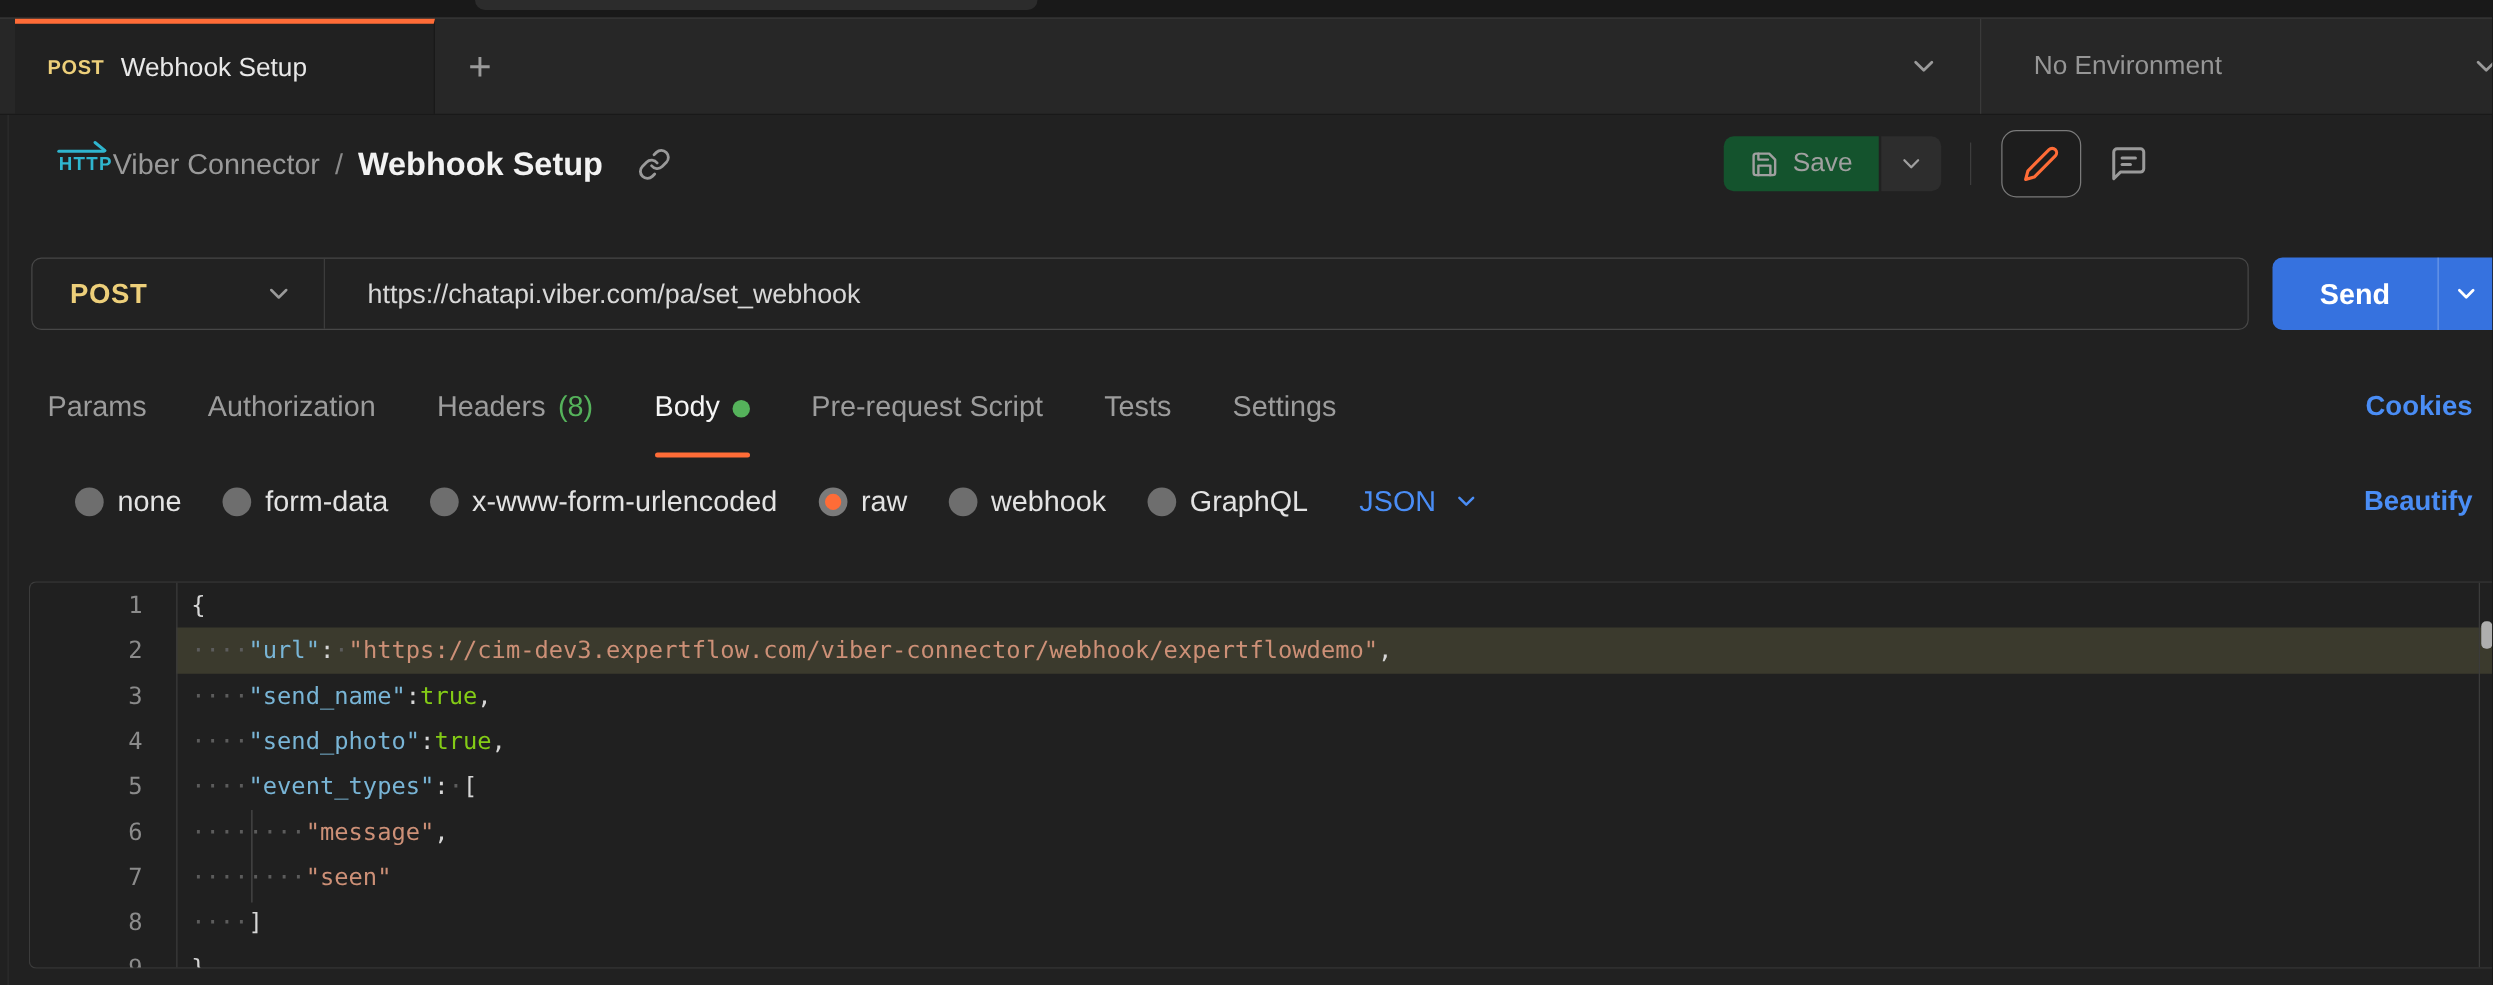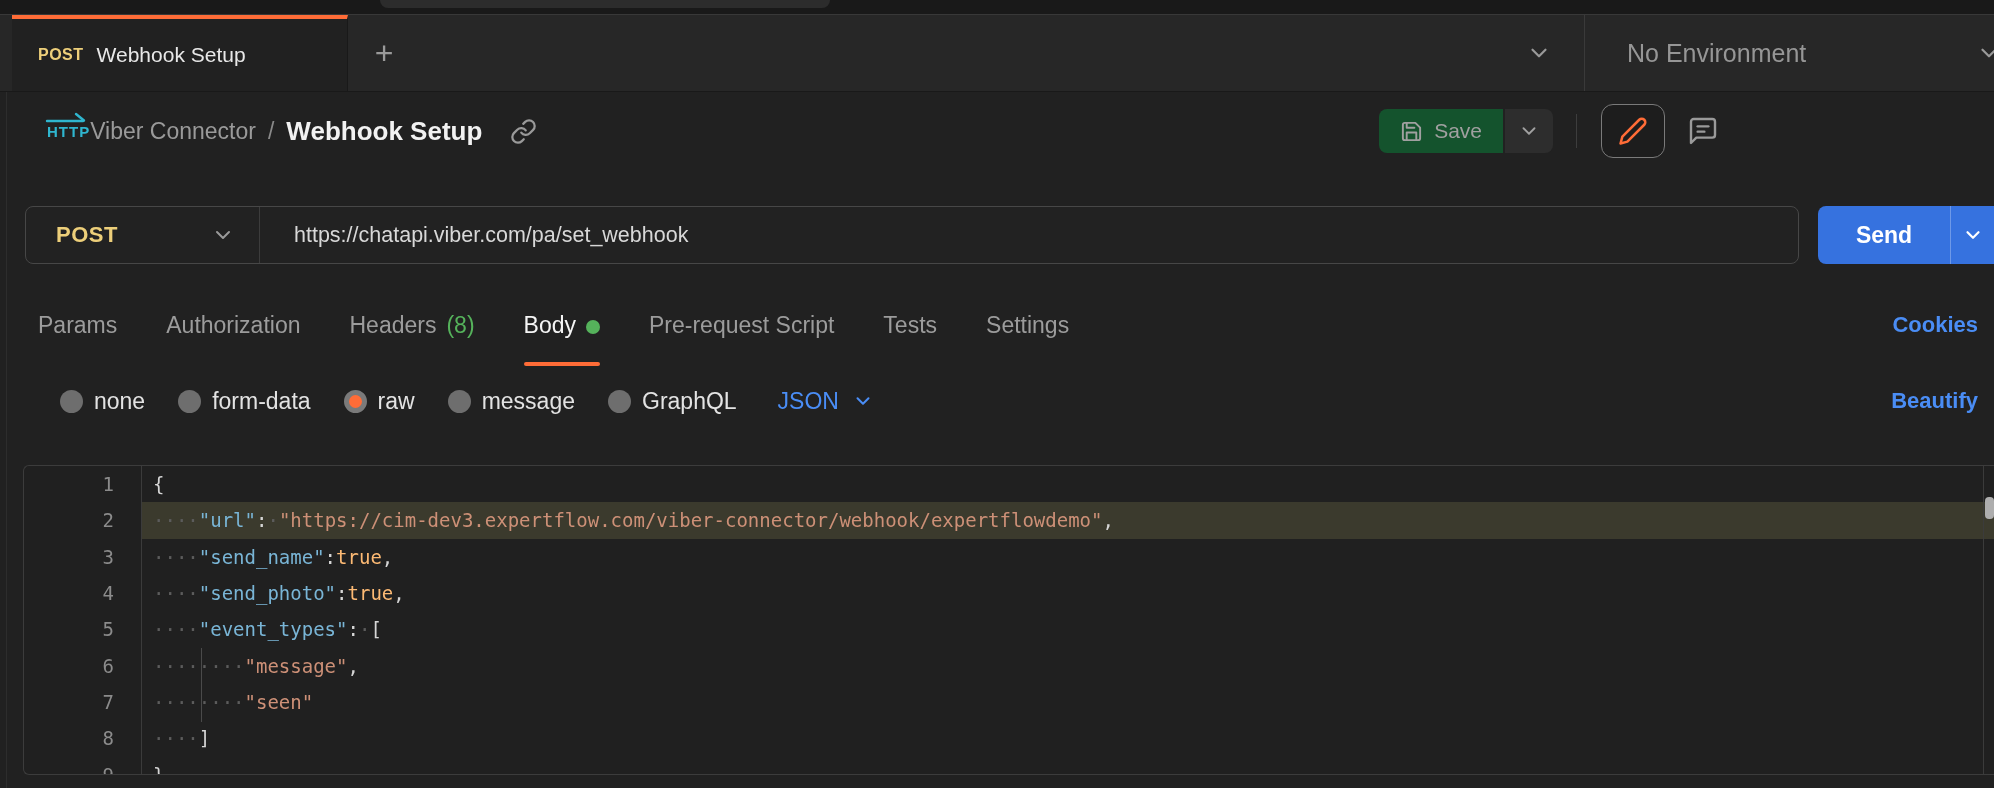--- a/index.html
+++ b/index.html
@@ -21,21 +21,21 @@
   .req-tab { margin-left:12px; width:336px; background:#212121; border-top:4px solid #ff6c37;
              border-right:1px solid #191919; display:flex; align-items:center; gap:13px; padding-left:26px; }
   .tab-method { color:#edcf7a; font-size:16px; font-weight:700; letter-spacing:.5px; }
   .tab-title { color:#e8e8e8; font-size:21px; }
   .new-tab { width:72px; display:flex; align-items:center; justify-content:center;
              color:#9a9a9a; font-size:32px; font-weight:300; cursor:pointer; }
   .tabbar-spacer { flex:1; }
   .collapse-ch { display:flex; align-items:center; margin-right:32px; color:#9a9a9a; }
   .env-divider { width:1px; background:#3a3a3a; }
   .env-select { width:409px; display:flex; align-items:center; padding-left:42px; }
-  .env-label { color:#969696; font-size:25px;text-align:center; }
+  .env-label { color:#969696; font-size:21px;text-align:center; }
   .env-chevron { margin-left:auto; margin-right:-8px; color:#9a9a9a; }
 
   
   .pane-edge { position:absolute; left:6px; top:92px; bottom:0; width:1px; background:#2d2d2d; }
 
   
   .toolbar { position:absolute; left:0; top:92px; width:1732px; height:78px; display:flex; align-items:center; }
   .http-badge { position:relative; margin-left:47px; color:#2fb6cf; font-size:15px; font-weight:800; letter-spacing:1px; }
   .http-arrow { position:absolute; left:-2px; top:-11px; width:42px; height:11px; color:#2fb6cf; }
   .crumb-collection { color:#9a9a9a; font-size:23px; cursor:pointer; }
@@ -99,21 +99,21 @@
             border-radius:6px 0 0 6px; overflow:hidden; }
   .code-line { display:flex; height:36.3px; align-items:center;
                font-family:"DejaVu Sans Mono", monospace; font-size:19px; }
   .ln { width:117px; flex:none; text-align:right; padding-right:27px; color:#8b8b8b; }
   .code { flex:1; height:100%; display:flex; align-items:center; padding-left:12px; white-space:pre; }
   .code-line.highlighted .code { background:#3b3a2d; }
   .gutter-vline { position:absolute; left:117px; top:0; bottom:0; width:1px; background:#3b3b3b; }
   .tok-ws { color:#5c5c5c; }
   .tok-key { color:#79b5d6; }
   .tok-str { color:#cd9077; }
-  .tok-bool { color:#fdba74; }
+  .tok-bool { color:#84cc16; }
   .tok-punc { color:#d6d6d6; }
   .indent-guide { position:absolute; left:177px; top:182px; width:1px; height:74px; background:#4a4a4a; }
   .scroll-vline { position:absolute; left:1959px; top:0; bottom:0; width:1px; background:#3b3b3b; }
   .scroll-thumb { position:absolute; left:1961px; top:31px; width:9px; height:22px; background:#aeaeae; border-radius:4px; }
 </style>
 </head>
 <body>
 
 <div class="screen">
 
@@ -250,27 +250,31 @@
 
   <div class="body-type-row" id="bodyTypes">
     <div class="radio-option">
         <span class="radio-circle"></span>
         <span class="radio-label">none</span>
       </div>
       <div class="radio-option">
         <span class="radio-circle"></span>
         <span class="radio-label">form-data</span>
       </div>
+      <div class="radio-option">
+        <span class="radio-circle"></span>
+        <span class="radio-label">x-www-form-urlencoded</span>
+      </div>
       <div class="radio-option selected">
         <span class="radio-circle"></span>
         <span class="radio-label">raw</span>
       </div>
       <div class="radio-option">
         <span class="radio-circle"></span>
-        <span class="radio-label">message</span>
+        <span class="radio-label">webhook</span>
       </div>
       <div class="radio-option">
         <span class="radio-circle"></span>
         <span class="radio-label">GraphQL</span>
       </div>
       <div class="json-select">
       <span>JSON</span>
       <svg width="22" height="22" viewBox="0 0 24 24" fill="none" stroke="currentColor" stroke-width="2.2" stroke-linecap="round" stroke-linejoin="round">
           <polyline points="6 9 12 15 18 9"></polyline>
         </svg>

